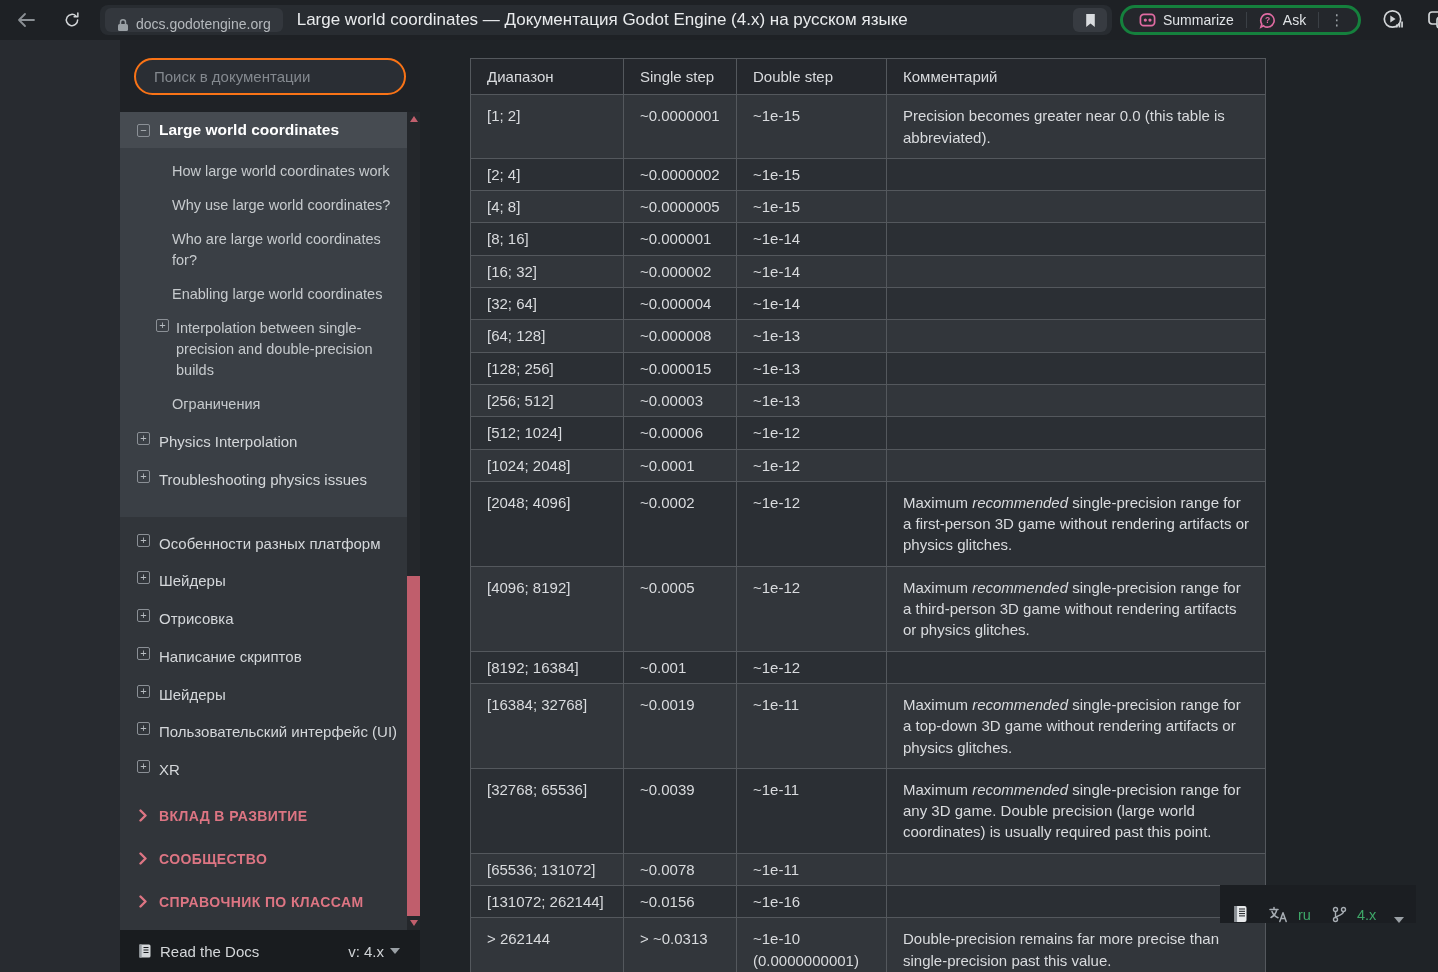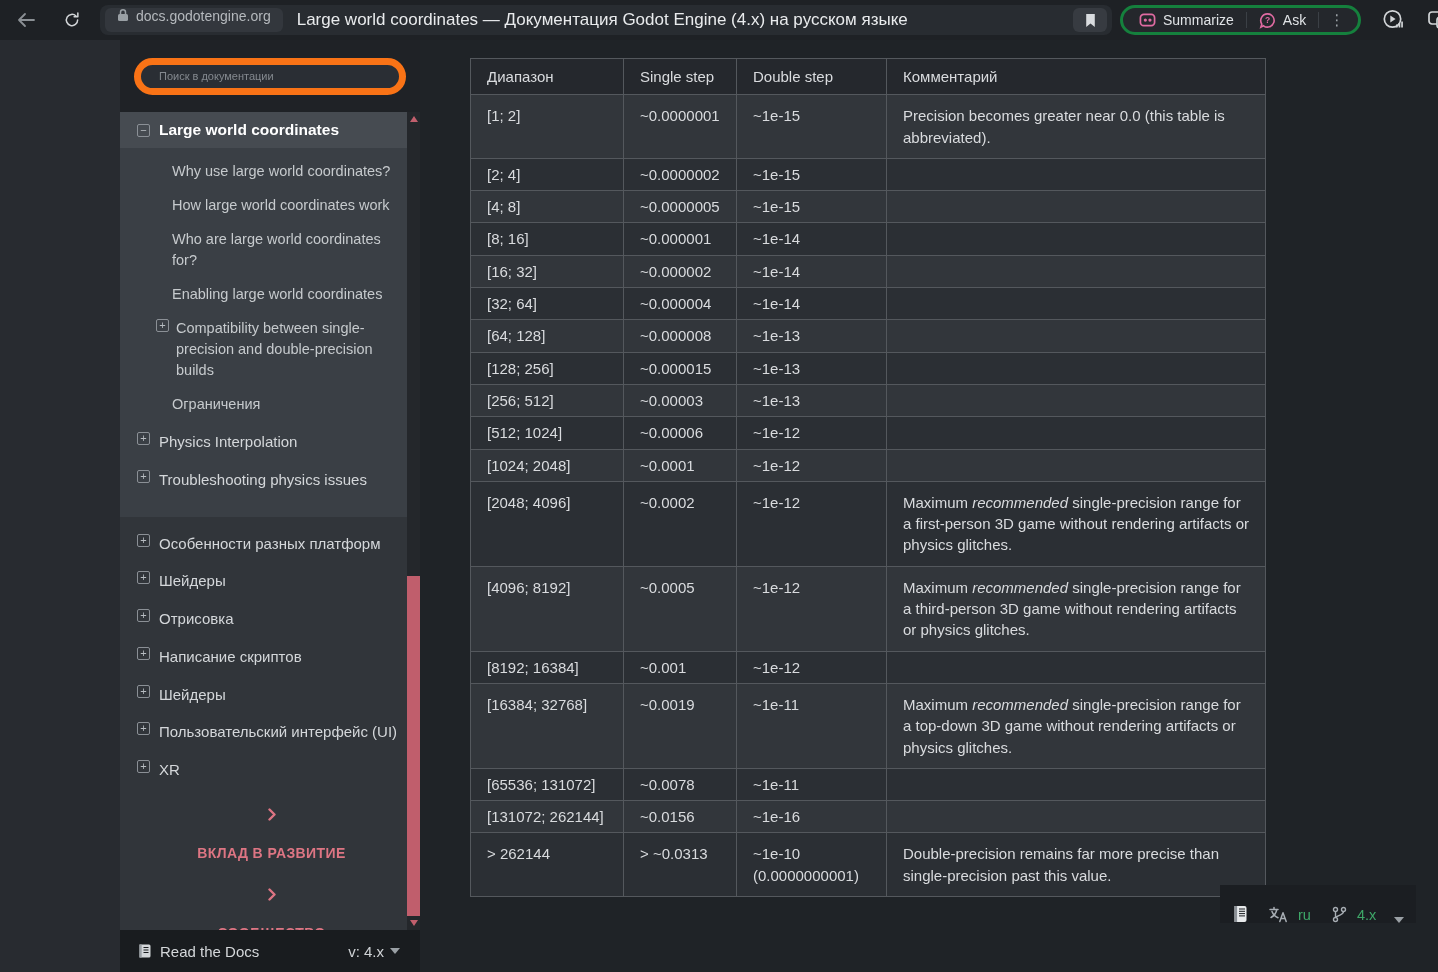--- a/index.html
+++ b/index.html
@@ -7,59 +7,59 @@
     font-family:"Liberation Sans", sans-serif; background:#282b30; }
 
   
   .browser-bar { position:absolute; top:0; left:0; width:1438px; height:40px;
     background:#1e2125; display:flex; align-items:center; z-index:50; }
   .nav-btn { width:40px; height:32px; display:flex; align-items:center; justify-content:center;
     border-radius:6px; cursor:pointer; flex:0 0 auto; }
   .addr-bar { margin-left:8px; width:1012px; height:30px; background:#282c31; border-radius:8px;
     display:flex; align-items:center; padding:0 5px; flex:0 0 auto; }
   .domain-chip { height:24px; background:#33373d; border-radius:6px; display:flex;
-    align-items:flex-start; gap:7px; padding:0 12px; cursor:pointer; }
+    align-items:flex-end; gap:7px; padding:0 12px; cursor:pointer; }
   .domain-chip span { color:#b5b9bd; font-size:14px; }
   .tab-title { margin-left:14px; color:#e9ebed; font-size:17px; white-space:nowrap;
     overflow:hidden; flex:1 1 auto; }
   .bookmark-chip { width:34px; height:24px; background:#373b41; border-radius:6px;
     display:flex; align-items:center; justify-content:center; cursor:pointer; }
   .ai-pill { margin-left:8px; height:30px; border:3px solid #15803d; background:#24272c;
     border-radius:15px; display:flex; align-items:center; padding:0 4px; flex:0 0 auto; }
   .ai-item { display:flex; align-items:center; gap:7px; padding:0 12px; height:100%;
     cursor:pointer; color:#e0e3e6; font-size:14px; }
   .ai-div { width:1px; height:16px; background:#3b4046; }
   .kebab { color:#9aa0a5; font-size:15px; letter-spacing:0; padding:0 10px; cursor:pointer; }
   .right-icons { display:flex; align-items:center; gap:22px; margin-left:20px; }
 
   
   .page { position:absolute; top:40px; left:0; width:1438px; height:932px; background:#282b30; }
 
   
   .sidebar { position:absolute; left:120px; top:0; width:300px; height:932px; background:#31353a; }
   .search-region { height:72px; background:#1f2226; display:flex; align-items:center; justify-content:center; }
   .search-input { width:272px; height:37px; border-radius:19px; background:#2a2e34;
-    border:7px solid #f97316; color:#c6cacd; padding:0 18px; font-size:11px; outline:none;
+    border:2px solid #f97316; color:#c6cacd; padding:0 18px; font-size:15px; outline:none;
     font-family:"Liberation Sans", sans-serif; }
   .search-input::placeholder { color:#84898f; }
   .nav-scroll { position:absolute; top:72px; left:0; right:0; bottom:42px; overflow:hidden; }
   .current-block { background:#3a3f45; padding-bottom:10px; }
   .current-item { background:#464b51; display:flex; align-items:center; gap:9px;
     padding:9px 14px 9px 17px; cursor:pointer; }
   .current-item .lbl { color:#ffffff; font-weight:bold; font-size:15.5px; }
   .tree-box { width:13px; height:13px; border:1px solid #8b9096; border-radius:2px;
     color:#b7bcc1; font-size:11px; line-height:11px; display:inline-flex; align-items:center;
     justify-content:center; flex:0 0 auto; margin-top:1px; }
   .sub-item { margin:13px 0; padding:0 16px 0 52px; color:#c6cacd; font-size:14.5px;
     line-height:1.45; cursor:pointer; }
   .sub-item.has-box { padding-left:36px; display:flex; gap:7px; }
   .l1-item { margin:16px 0; padding:0 16px 0 17px; color:#d4d7da; font-size:15px;
     line-height:1.45; cursor:pointer; display:flex; gap:9px; }
   .nav-caption { margin:27px 0; padding:0 16px 0 19px; color:#dd7583; font-weight:bold;
-    font-size:14px; letter-spacing:0.4px; cursor:pointer; display:flex; align-items:center; gap:24px;flex-direction:column; }
+    font-size:14px; letter-spacing:0.4px; cursor:pointer; display:flex; align-items:center; gap:12px; }
 
   
   .sb-scrollbar { position:absolute; top:72px; right:0; width:13px; bottom:42px; background:#24272b; }
   .sb-arrow { position:absolute; left:0; width:13px; height:14px; display:flex;
     align-items:center; justify-content:center; cursor:pointer; }
   .sb-arrow.up { top:0; } .sb-arrow.down { bottom:0; }
   .tri-up { width:0; height:0; border-left:4px solid transparent; border-right:4px solid transparent;
     border-bottom:6px solid #c25f6d; }
   .tri-down { width:0; height:0; border-left:4px solid transparent; border-right:4px solid transparent;
     border-top:6px solid #c25f6d; }
@@ -185,27 +185,27 @@
       <input class="search-input" type="text" placeholder="Поиск в документации" style="">
     </div>
 
     <div class="nav-scroll">
       <div class="current-block">
         <div class="current-item">
           <span class="tree-box">−</span>
           <span class="lbl">Large world coordinates</span>
         </div>
         <div id="current-children">
+            <div class="sub-item"><span>How large world coordinates work</span></div>
             <div class="sub-item"><span>Why use large world coordinates?</span></div>
-            <div class="sub-item"><span>How large world coordinates work</span></div>
             <div class="sub-item"><span>Who are large world coordinates for?</span></div>
             <div class="sub-item"><span>Enabling large world coordinates</span></div>
             <div class="sub-item has-box">
               <span class="tree-box">+</span>
-              <span>Compatibility between single-precision and double-precision builds</span>
+              <span>Interpolation between single-precision and double-precision builds</span>
             </div>
             <div class="sub-item"><span>Ограничения</span></div>
           </div>
         <div id="current-siblings">
             <div class="l1-item">
               <span class="tree-box">+</span>
               <span>Physics Interpolation</span>
             </div>
             <div class="l1-item">
               <span class="tree-box">+</span>
@@ -400,20 +400,26 @@
             <td>~1e-12</td>
             <td></td>
           </tr>
           <tr>
             <td class="tall">[16384; 32768]</td>
             <td class="tall">~0.0019</td>
             <td class="tall">~1e-11</td>
             <td class="tall">Maximum <em>recommended</em> single-precision range for a top-down 3D game without rendering artifacts or physics glitches.</td>
           </tr>
           <tr>
+            <td class="tall">[32768; 65536]</td>
+            <td class="tall">~0.0039</td>
+            <td class="tall">~1e-11</td>
+            <td class="tall">Maximum <em>recommended</em> single-precision range for any 3D game. Double precision (large world coordinates) is usually required past this point.</td>
+          </tr>
+          <tr>
             <td>[65536; 131072]</td>
             <td>~0.0078</td>
             <td>~1e-11</td>
             <td></td>
           </tr>
           <tr>
             <td>[131072; 262144]</td>
             <td>~0.0156</td>
             <td>~1e-16</td>
             <td></td>

